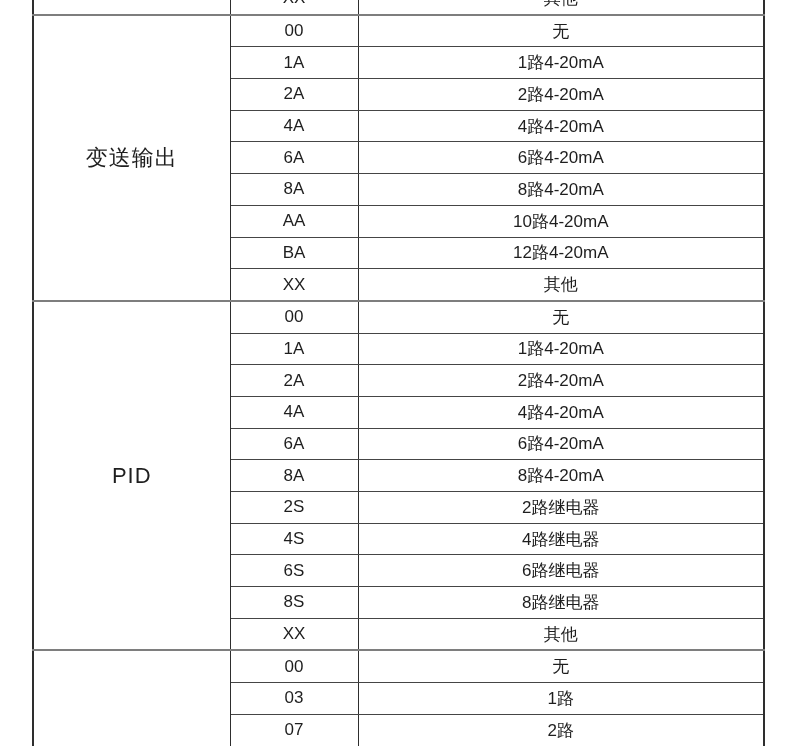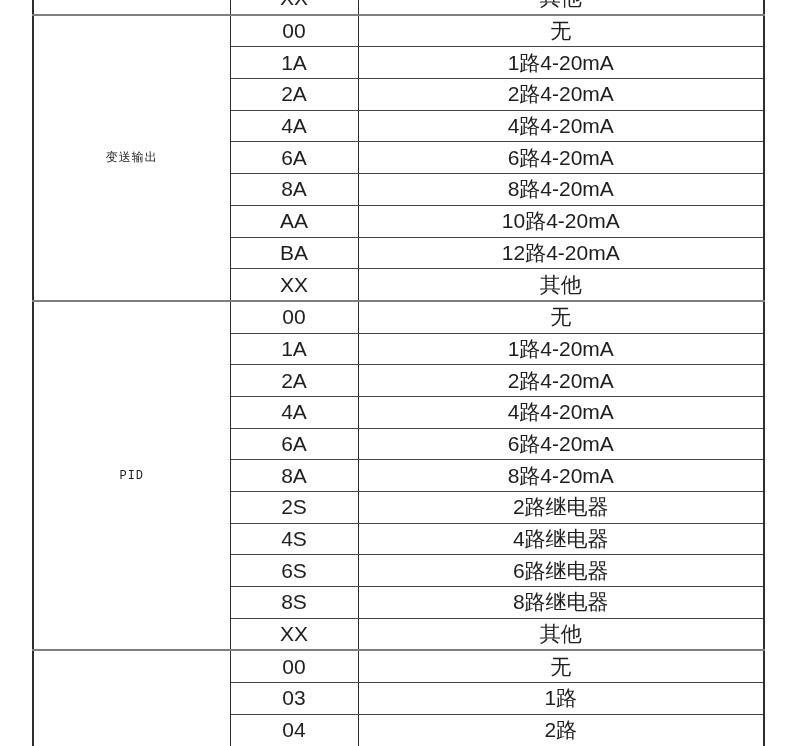--- a/index.html
+++ b/index.html
@@ -33,36 +33,35 @@
     border: 2px solid #2e2e2e;
   }
   col.c-category { width: 197px; }
   col.c-code     { width: 128px; }
   col.c-desc     { width: 406px; }
   td {
     height: 30.7px;
     padding: 0;
     text-align: center;
     vertical-align: middle;
-    font-size: 21px;
+    font-size: 17px;
     color: #1e1e1e;
     border-left: 1px solid #2e2e2e;
     border-right: 1px solid #2e2e2e;
     border-top: 1px solid #454545;
     border-bottom: 1px solid #454545;
     overflow: hidden;
     white-space: nowrap;
   }
   tr.section-start td {
     border-top: 2px solid #7e7e7e;  
   }
   td.cell-category {
-    font-size: 12px;
+    font-size: 22px;
     letter-spacing: 1px;
-    font-family: Liberation Mono, monospace;
   }
 </style>
 </head>
 <body>
 
 <div class="viewport">
   <div class="table-wrap">
     <table class="spec-table">
       <colgroup>
         <col class="c-category">
@@ -161,19 +160,19 @@
           <tr class="section-start">
             <td class="cell-category" rowspan="4"></td>
             <td class="cell-code">00</td>
             <td class="cell-desc">无</td>
           </tr>
           <tr>
             <td class="cell-code">03</td>
             <td class="cell-desc">1路</td>
           </tr>
           <tr>
-            <td class="cell-code">04</td>
+            <td class="cell-code">07</td>
             <td class="cell-desc">2路</td>
           </tr>
         </tbody>
     </table>
   </div>
 </div>
 
 </body></html>

